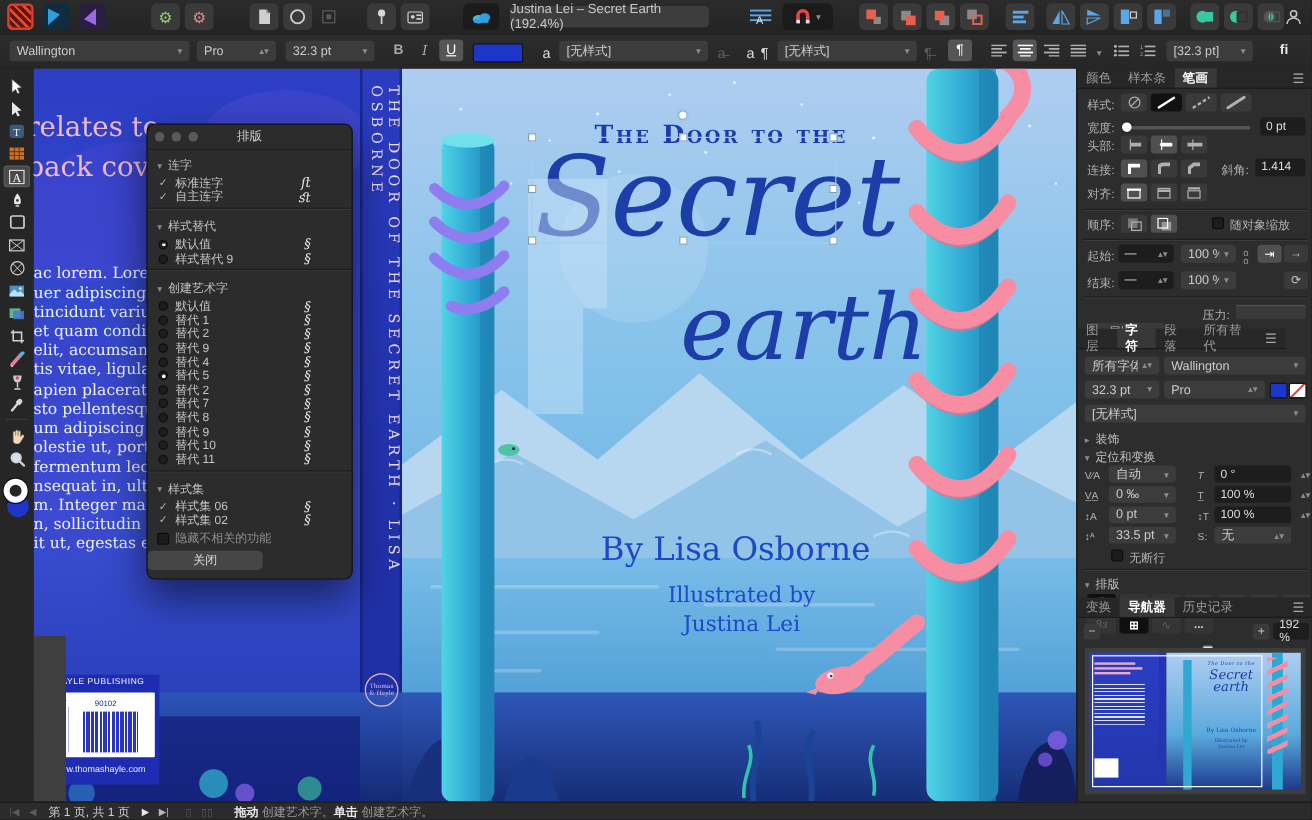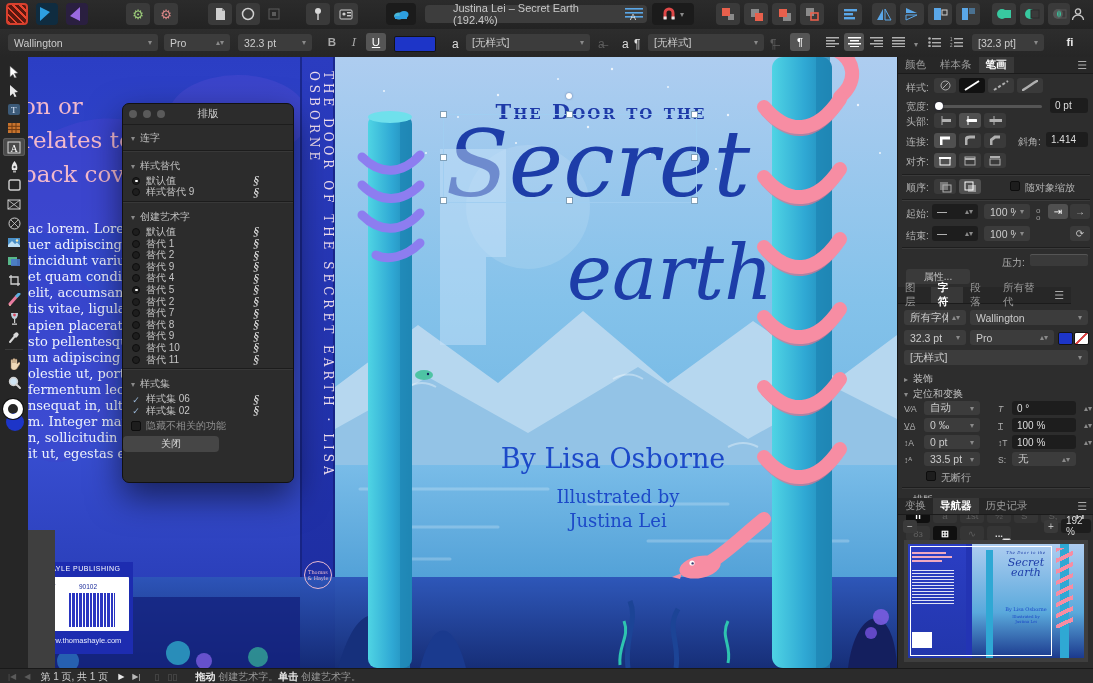--- a/index.html
+++ b/index.html
@@ -12,21 +12,21 @@
   .logo-pub{left:6px;background:#2a1010;border:2px solid #d8402e;box-sizing:border-box;
             background-image:repeating-linear-gradient(45deg,#e8452e 0 2px,#5a1810 2px 5px)}
   .logo-des{left:36px;background:#0f2c40}
   .logo-des::after{content:"";position:absolute;left:4px;top:4px;border-left:10px solid #2e9fe0;border-top:5px solid transparent;border-bottom:9px solid transparent}
   .logo-pho{left:66px;background:#2a1f40}
   .logo-pho::after{content:"";position:absolute;left:4px;top:4px;border-right:10px solid #9a6ae0;border-top:9px solid transparent;border-bottom:5px solid transparent}
   .ticon{display:flex;align-items:center;justify-content:center;width:24px;height:22px;top:3px;border-radius:4px;color:#b8b8b8;font-size:13px}
   .ticon.box{background:#3a3a3a}
   .ticon.dark{background:#1b1b1b}
   .doc-title{top:5px;height:18px;background:#3d3d3d;border-radius:4px;color:#c9c9c9;font-size:11px;
-             display:flex;align-items:center;justify-content:center;padding:0 28px}
+             display:flex;align-items:center;justify-content:center;padding:0 0}
   
   .ctxbar{left:0;top:29px;width:1093px;height:28px;background:linear-gradient(#2d2d2d,#262626);border-bottom:1px solid #161616}
   .sel{background:#3c3c3c;border-radius:3px;color:#cccccc;font-size:10.5px;display:flex;align-items:center;height:17px;padding:0 6px;box-sizing:border-box}
   .sel .tx{flex:1;overflow:hidden;white-space:nowrap}
   .chev{color:#8a8a8a;font-size:8px;margin-left:4px}
   .fbtn{display:flex;align-items:center;justify-content:center;height:18px;border-radius:3px;color:#a8a8a8;font-size:11.5px}
   .fbtn.on{background:#555;color:#fff}
   .swatch{border-radius:2px;border:1px solid #141414}
   .vsep{width:1px;height:16px;background:#1a1a1a;top:35px}
   
@@ -586,21 +586,20 @@
             <path d="M736,400 C760,428 788,428 812,392"></path>
           <path d="M736,462 C716,478 700,494 684,504"></path>
         </g>
         <ellipse cx="672" cy="510" rx="21" ry="11" fill="#f78da3" transform="rotate(-12 672 510)"></ellipse>
         <path d="M654,516 l-10,4 8,2 Z" fill="#f78da3"></path>
         <circle cx="664" cy="506" r="2.6" fill="#fff"></circle>
           <circle cx="664.6" cy="506.4" r="1.2" fill="#333a6e"></circle>
       </svg>
 
       <div class="r serif backhead">
-        <div>on or</div>
         <div>relates to</div>
         <div>back cove</div>
       </div>
       <div class="r serif backbody">
 
       <div>ac lorem. Lorem</div>
           <div>uer adipiscing e</div>
           <div>tincidunt varius</div>
           <div>et quam condin</div>
           <div>elit, accumsan ic</div>
@@ -665,20 +664,37 @@
       <span class="fp-name">排版</span>
       <span class="tl"></span>
       <span class="tl"></span>
       <span class="tl"></span>
     </div>
     <div class="fp-body">
       <div class="fp-h">
           <span class="cv">▾</span>
           <span>连字</span>
         </div>
+      <div>
+
+      <div class="fp-row on">
+            <span class="ctl">
+              <span class="ck"></span>
+            </span>
+            <span class="fp-lab">标准连字</span>
+            <span class="fp-glyph">ﬅ</span>
+          </div>
+          <div class="fp-row on">
+            <span class="ctl">
+              <span class="ck"></span>
+            </span>
+            <span class="fp-lab">自主连字</span>
+            <span class="fp-glyph">ﬆ</span>
+          </div>
+        </div>
       <div class="fp-div"></div>
       <div class="fp-h">
           <span class="cv">▾</span>
           <span>样式替代</span>
         </div>
       <div>
 
       <div class="fp-row on">
             <span class="ctl">
               <span class="rad"></span>
@@ -945,21 +961,21 @@
     <div class="r sel" style="left:86px;top:169px;width:46px;height:15px">
         <span class="tx">100 %</span>
         <span class="chev">▾</span>
       </div>
     <div class="r ibtn" style="left:172px;top:169px;width:20px">⟳</div>
     <div class="r pdiv" style="top:190px"></div>
     <div class="r ibtn" style="left:8px;top:212px;width:64px">属性...</div>
     <span class="r plbl" style="left:104px;top:199px">压力:</span>
     <div class="r" style="left:132px;top:197px;width:58px;height:12px;background:#3a3a3a;border-radius:2px;box-shadow:0 1px 0 #555 inset"></div>
 
-    <div class="r" style="left:0;top:230px;width:173px">
+    <div class="r" style="left:0;top:217px;width:173px">
       <div class="tabrow">
         <div class="tab">图层</div>
         <div class="tab on">字符</div>
         <div class="tab">段落</div>
         <div class="tab">所有替代</div>
         <div class="hamb">☰</div>
       </div>
       <div class="r sel" style="left:6px;top:23px;width:62px;height:15px">
           <span class="tx">所有字体</span>
           <span class="chev">▴▾</span>

